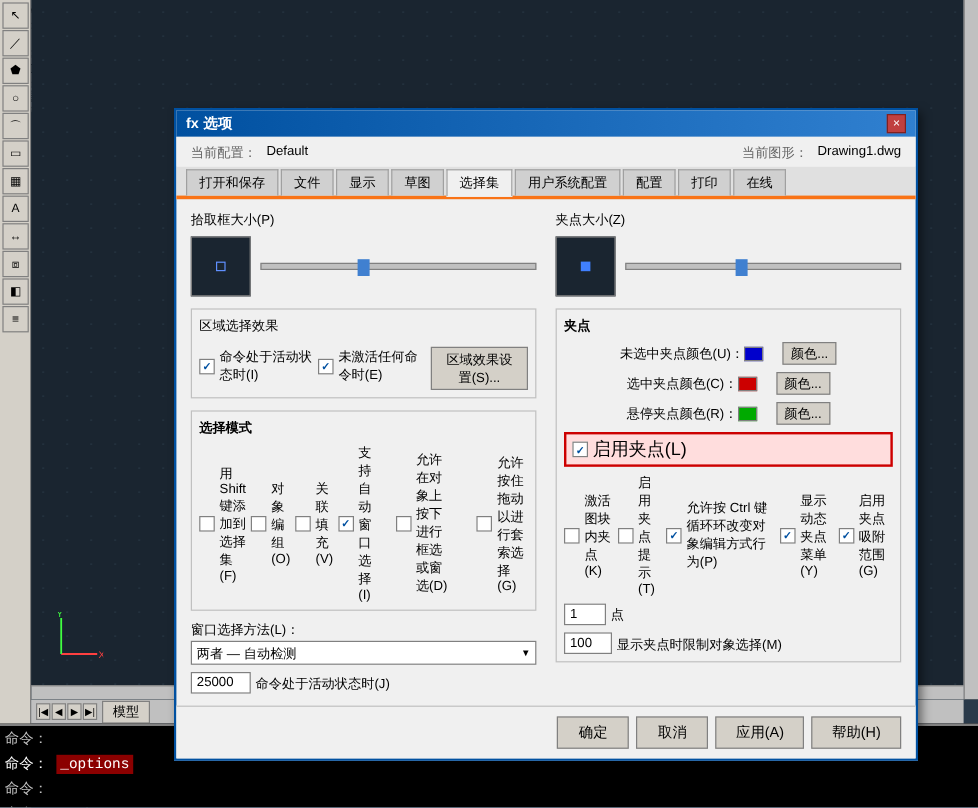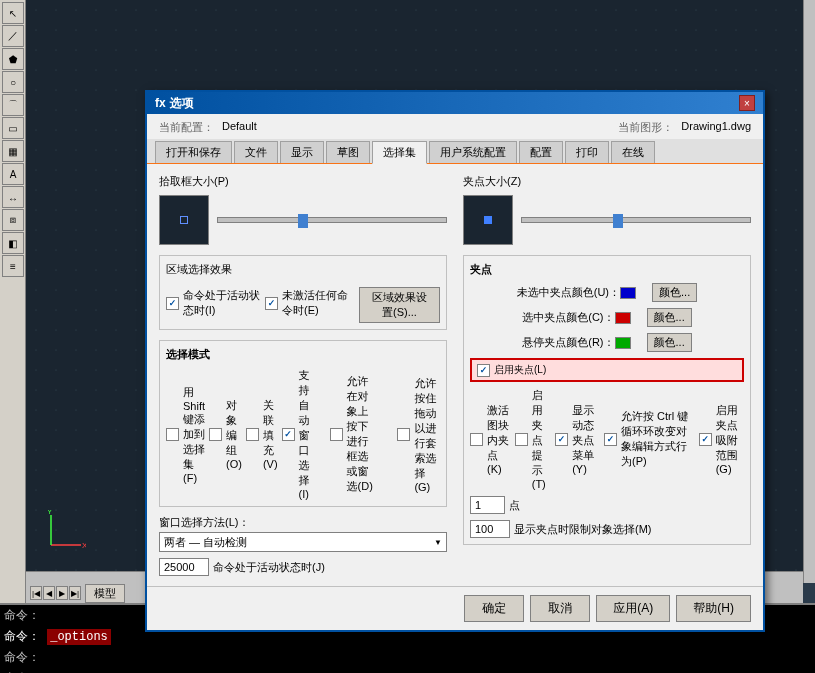--- a/index.html
+++ b/index.html
@@ -245,21 +245,21 @@
     .info-group { display: flex; gap: 8px; }
     .info-label { color: #666; }
     .info-value { font-weight: normal; }
 
     
     .dialog-tabs {
       display: flex;
       padding: 0 8px;
       gap: 0;
       background: #e0e0e0;
-      border-bottom: 1px solid #f97316;
+      border-bottom: 3px solid #f97316;
     }
     .dialog-tab {
       padding: 3px 10px;
       font-size: 11px;
       border: 1px solid #a0a0a0;
       border-bottom: none;
       background: #d0d0d0;
       cursor: pointer;
       margin-right: 2px;
       margin-top: 2px;
@@ -465,21 +465,21 @@
     }
 
     
     .enable-grip-row {
       background: #ffdddd;
       border: 2px solid #cc0000;
       padding: 3px 5px;
       display: flex;
       align-items: center;
       gap: 4px;
-      font-size: 10px;
+      font-size: 15px;
       margin-bottom: 6px;
     }
 
     
     .dialog-buttons {
       display: flex;
       justify-content: flex-end;
       gap: 6px;
       padding: 8px 12px;
       border-top: 1px solid #c0c0c0;
@@ -844,38 +844,38 @@
               <div class="checkbox-row">
                 <div class="cb"></div>
                 <span>激活图块内夹点(K)</span>
               </div>
               <div class="checkbox-row">
                 <div class="cb"></div>
                 <span>启用夹点提示(T)</span>
               </div>
               <div class="checkbox-row">
                 <div class="cb checked"></div>
+                <span>允许按 Ctrl 键循环环改变对象编辑方式行为(P)</span>
+              </div>
+              <div class="checkbox-row">
+                <div class="cb checked"></div>
                 <span>显示动态夹点菜单(Y)</span>
-              </div>
-              <div class="checkbox-row">
-                <div class="cb checked"></div>
-                <span>允许按 Ctrl 键循环环改变对象编辑方式行为(P)</span>
               </div>
               <div class="checkbox-row">
                 <div class="cb checked"></div>
                 <span>启用夹点吸附范围(G)</span>
               </div>
             </div>
 
             <div style="display:flex; align-items:center; gap:4px; margin-top:6px; font-size:11px;">
               <input type="text" class="count-input" value="1" style="width: 35px;">
               <span>点</span>
             </div>
 
-            <div style="display:flex; align-items:center; gap:4px; margin-top:6px; font-size:11px;">
+            <div style="display:flex; align-items:flex-end; gap:4px; margin-top:6px; font-size:11px;">
               <input type="text" class="count-input" value="100" style="width: 40px;">
               <span>显示夹点时限制对象选择(M)</span>
             </div>
           </div>
 
         </div>
       </div>
 
       <div class="dialog-buttons">
         <button class="dlg-btn">确定</button>

